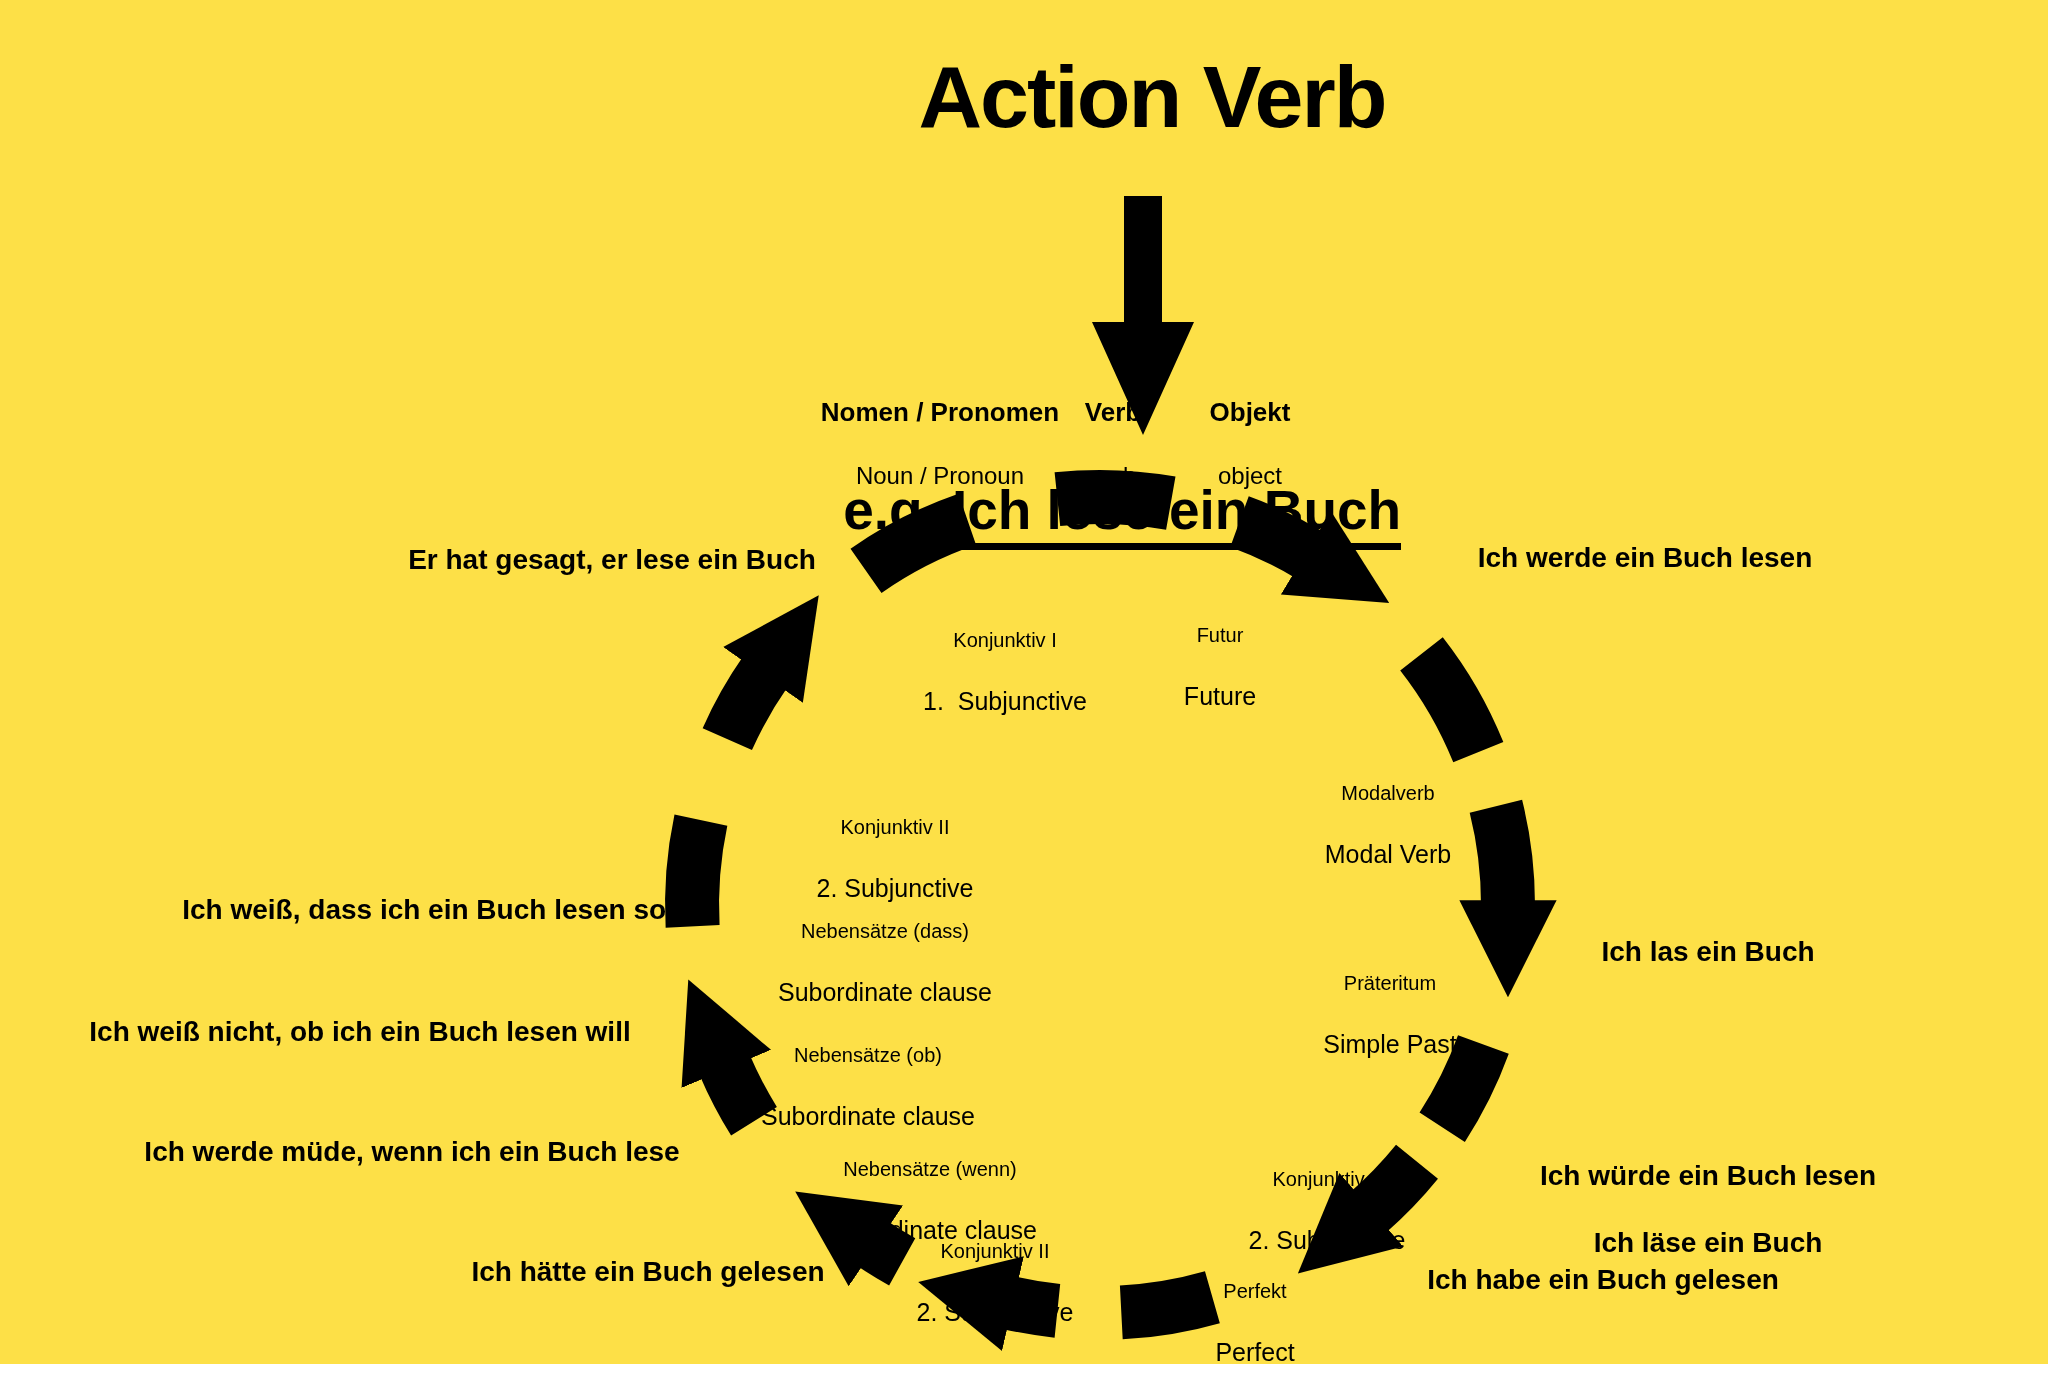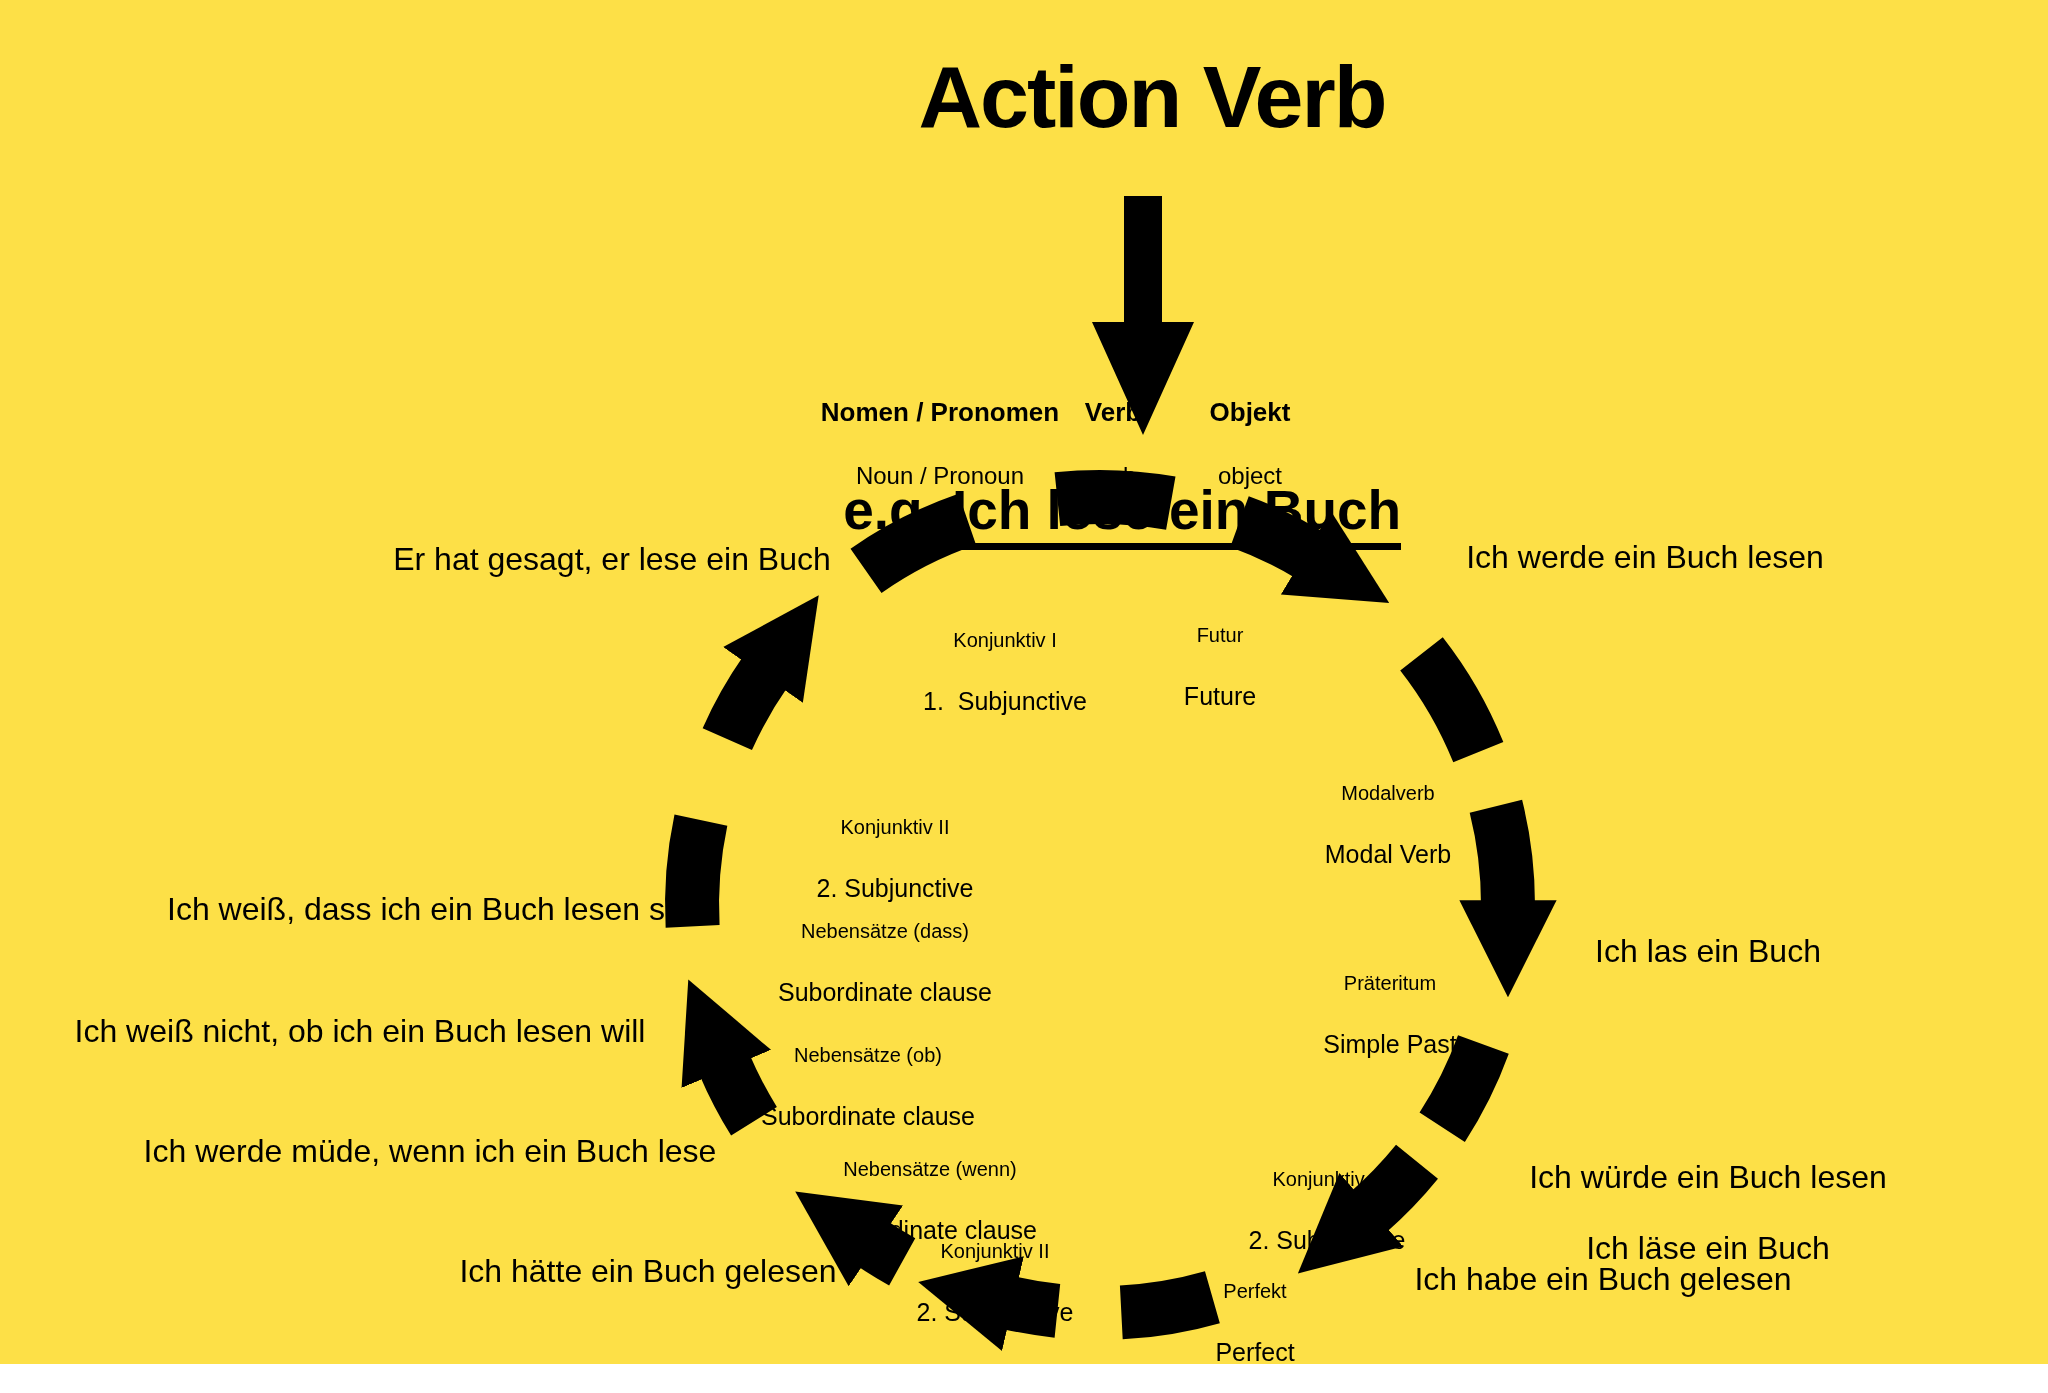--- a/index.html
+++ b/index.html
@@ -6,21 +6,21 @@
   html,body{margin:0;padding:0;background:#ffffff;}
   #stage{
     position:relative;width:2048px;height:1364px;background:#fde047;overflow:hidden;
     font-family:"Liberation Sans","DejaVu Sans",sans-serif;color:#000;
   }
   svg.ring{position:absolute;left:0;top:0;width:2048px;height:1393px;}
   .abs{position:absolute;white-space:pre;line-height:1.12;}
   .cxy{transform:translate(-50%,-50%);text-align:center;}
   .cx{transform:translateX(-50%);text-align:center;}
   .title{font-size:88px;font-weight:800;letter-spacing:-2px;}
-  .sentence{font-size:32px;font-weight:400;}
+  .sentence{font-size:28px;font-weight:700;}
   .tense-de{font-size:20px;font-weight:400;}
   .tense-en{font-size:25px;font-weight:400;}
   .role-de{font-size:26px;font-weight:700;}
   .role-en{font-size:24px;font-weight:400;}
   .egline{font-size:55px;font-weight:700;}
   .egline .underl{border-bottom:7px solid #000;padding-bottom:2px;margin-left:14px;}
 </style>
 </head>
 <body>
 
@@ -117,18 +117,18 @@
   </div>
 
   <div class="abs cxy sentence" style="left:1645px;top:558px;">Ich werde ein Buch lesen</div>
   <div class="abs cxy sentence" style="left:1708px;top:952px;">Ich las ein Buch</div>
   <div class="abs cx" style="left:1708px;top:1124px;">
     <div class="sentence">Ich würde ein Buch lesen</div>
     <div class="sentence">Ich läse ein Buch</div>
   </div>
   <div class="abs cxy sentence" style="left:1603px;top:1280px;">Ich habe ein Buch gelesen</div>
   <div class="abs cxy sentence" style="left:648px;top:1264px;margin-top:8px;">Ich hätte ein Buch gelesen</div>
-  <div class="abs cxy sentence" style="left:430px;top:1152px;">Ich werde müde, wenn ich ein Buch lese</div>
+  <div class="abs cxy sentence" style="left:412px;top:1152px;">Ich werde müde, wenn ich ein Buch lese</div>
   <div class="abs cxy sentence" style="left:360px;top:1032px;">Ich weiß nicht, ob ich ein Buch lesen will</div>
   <div class="abs cxy sentence" style="left:432px;top:910px;">Ich weiß, dass ich ein Buch lesen soll</div>
   <div class="abs cxy sentence" style="left:612px;top:560px;">Er hat gesagt, er lese ein Buch</div>
 
 </div>
 
 </body></html>

